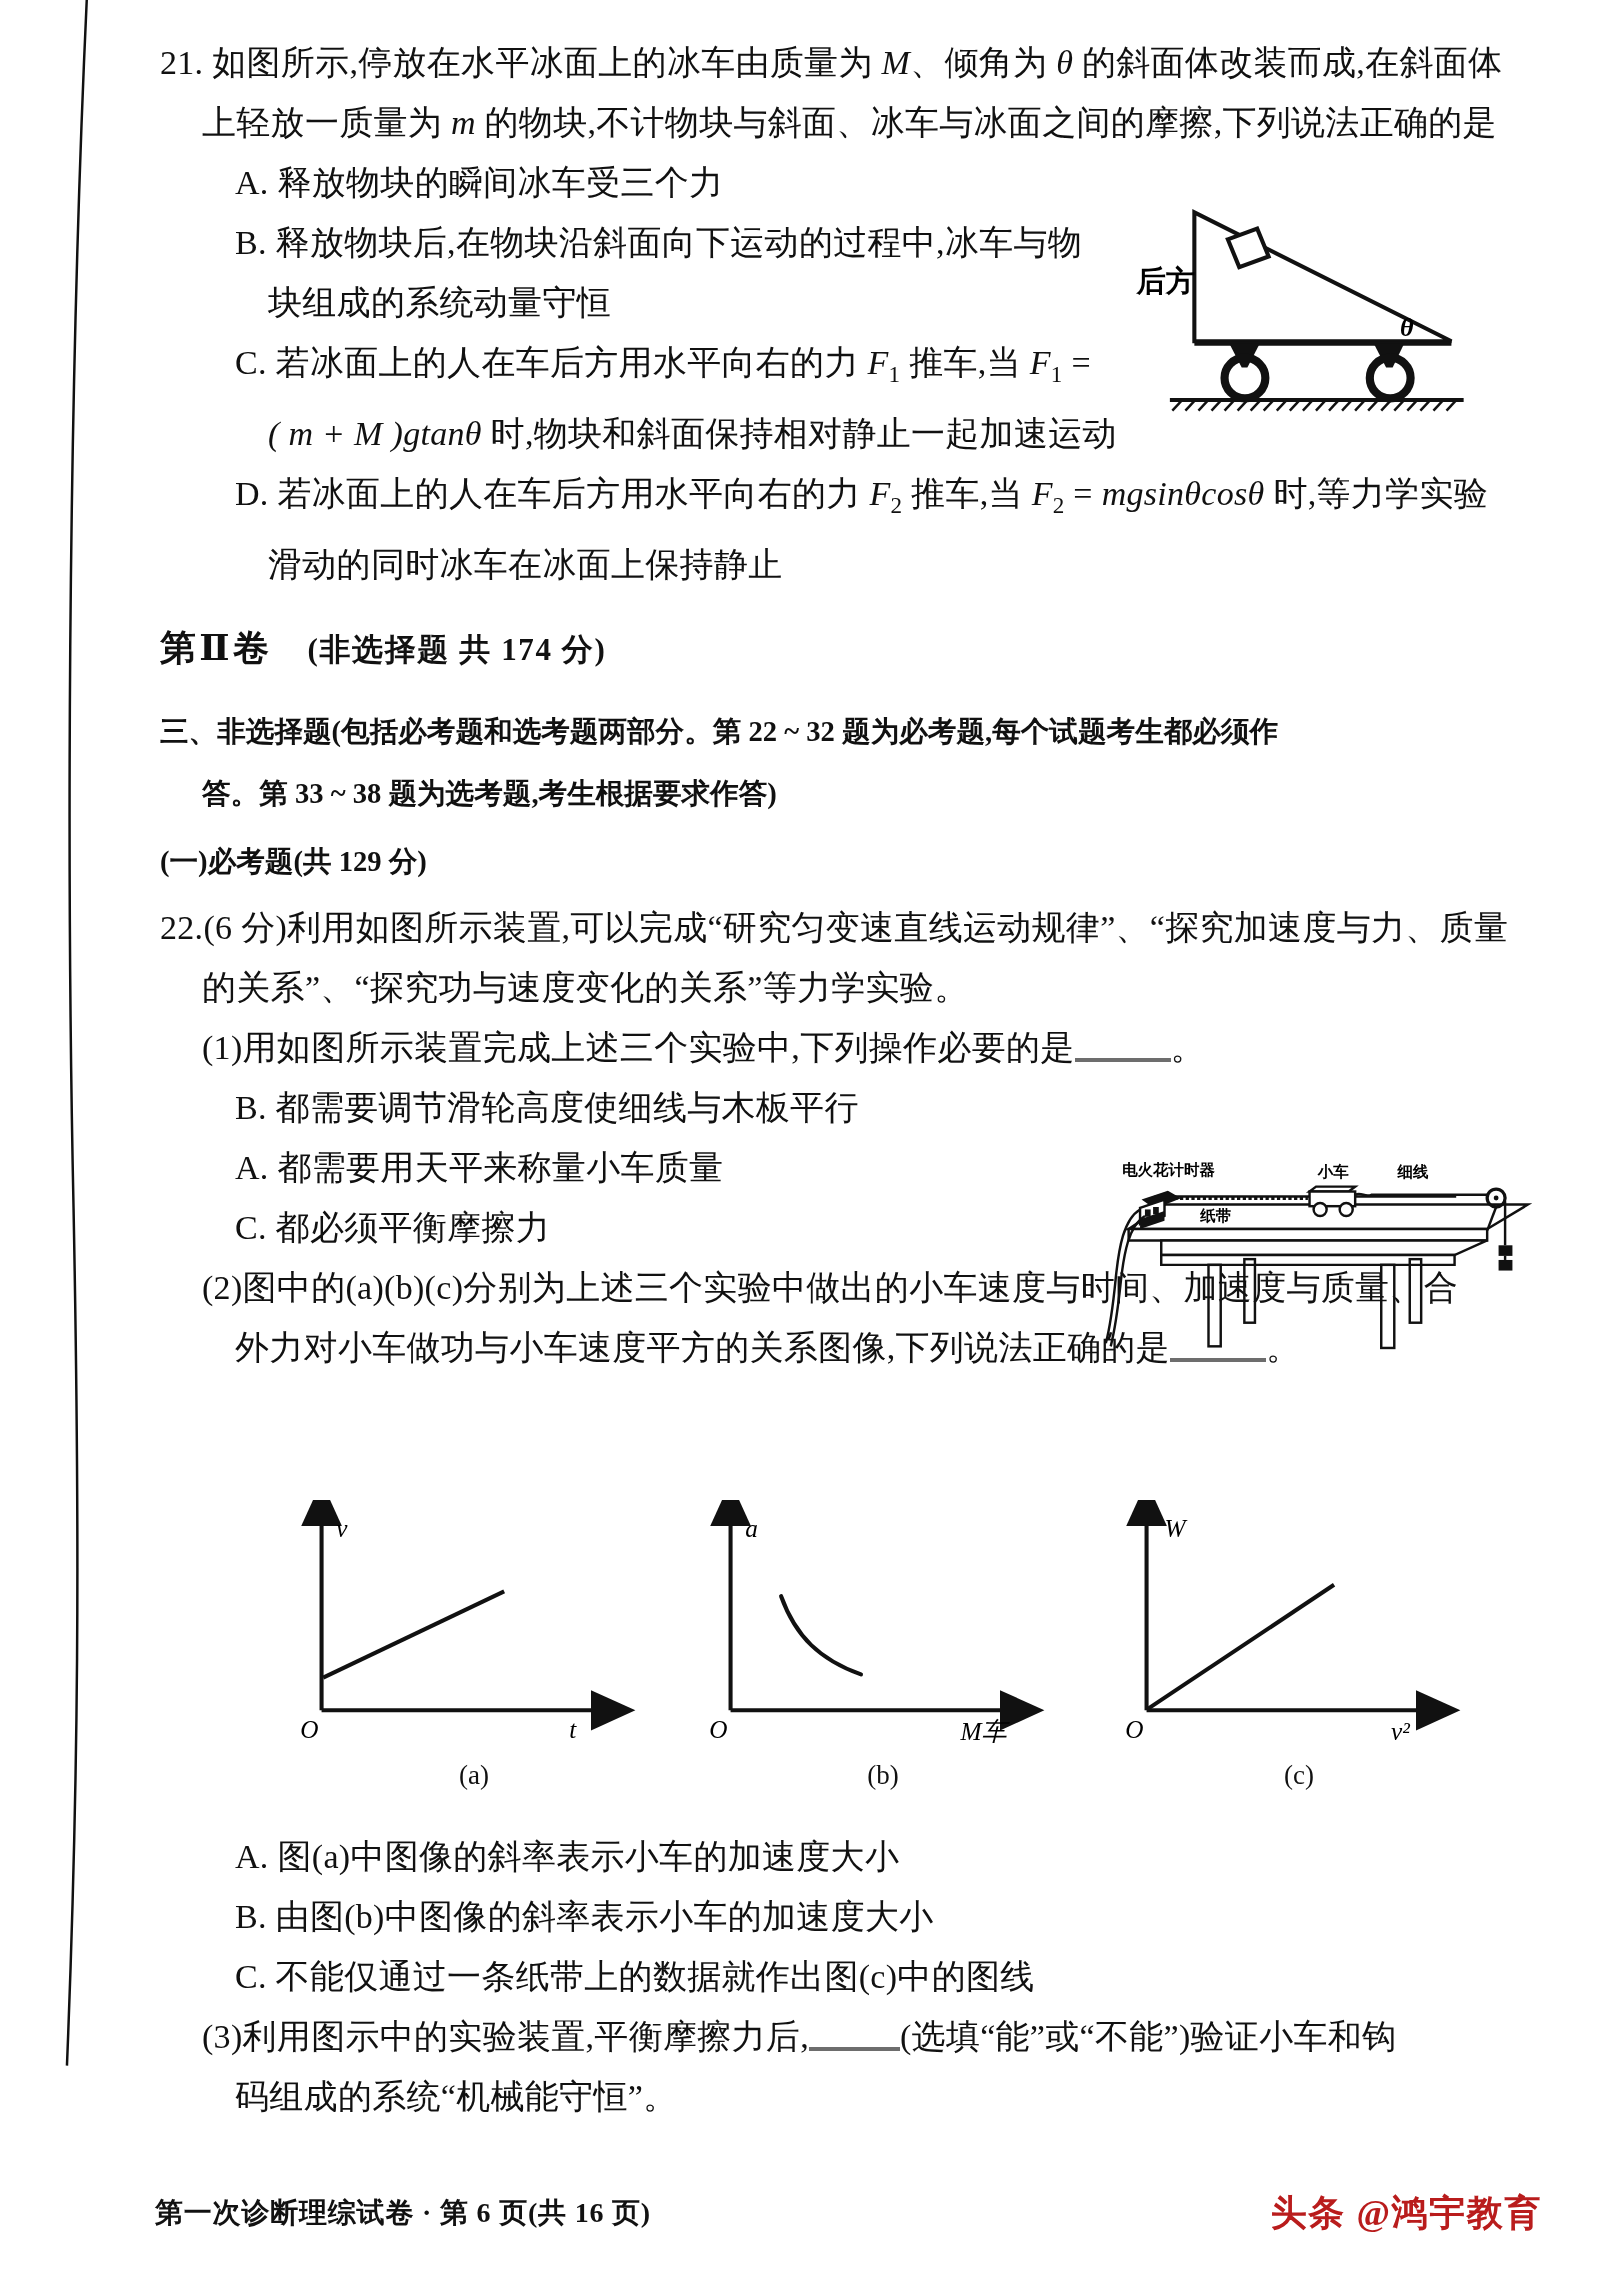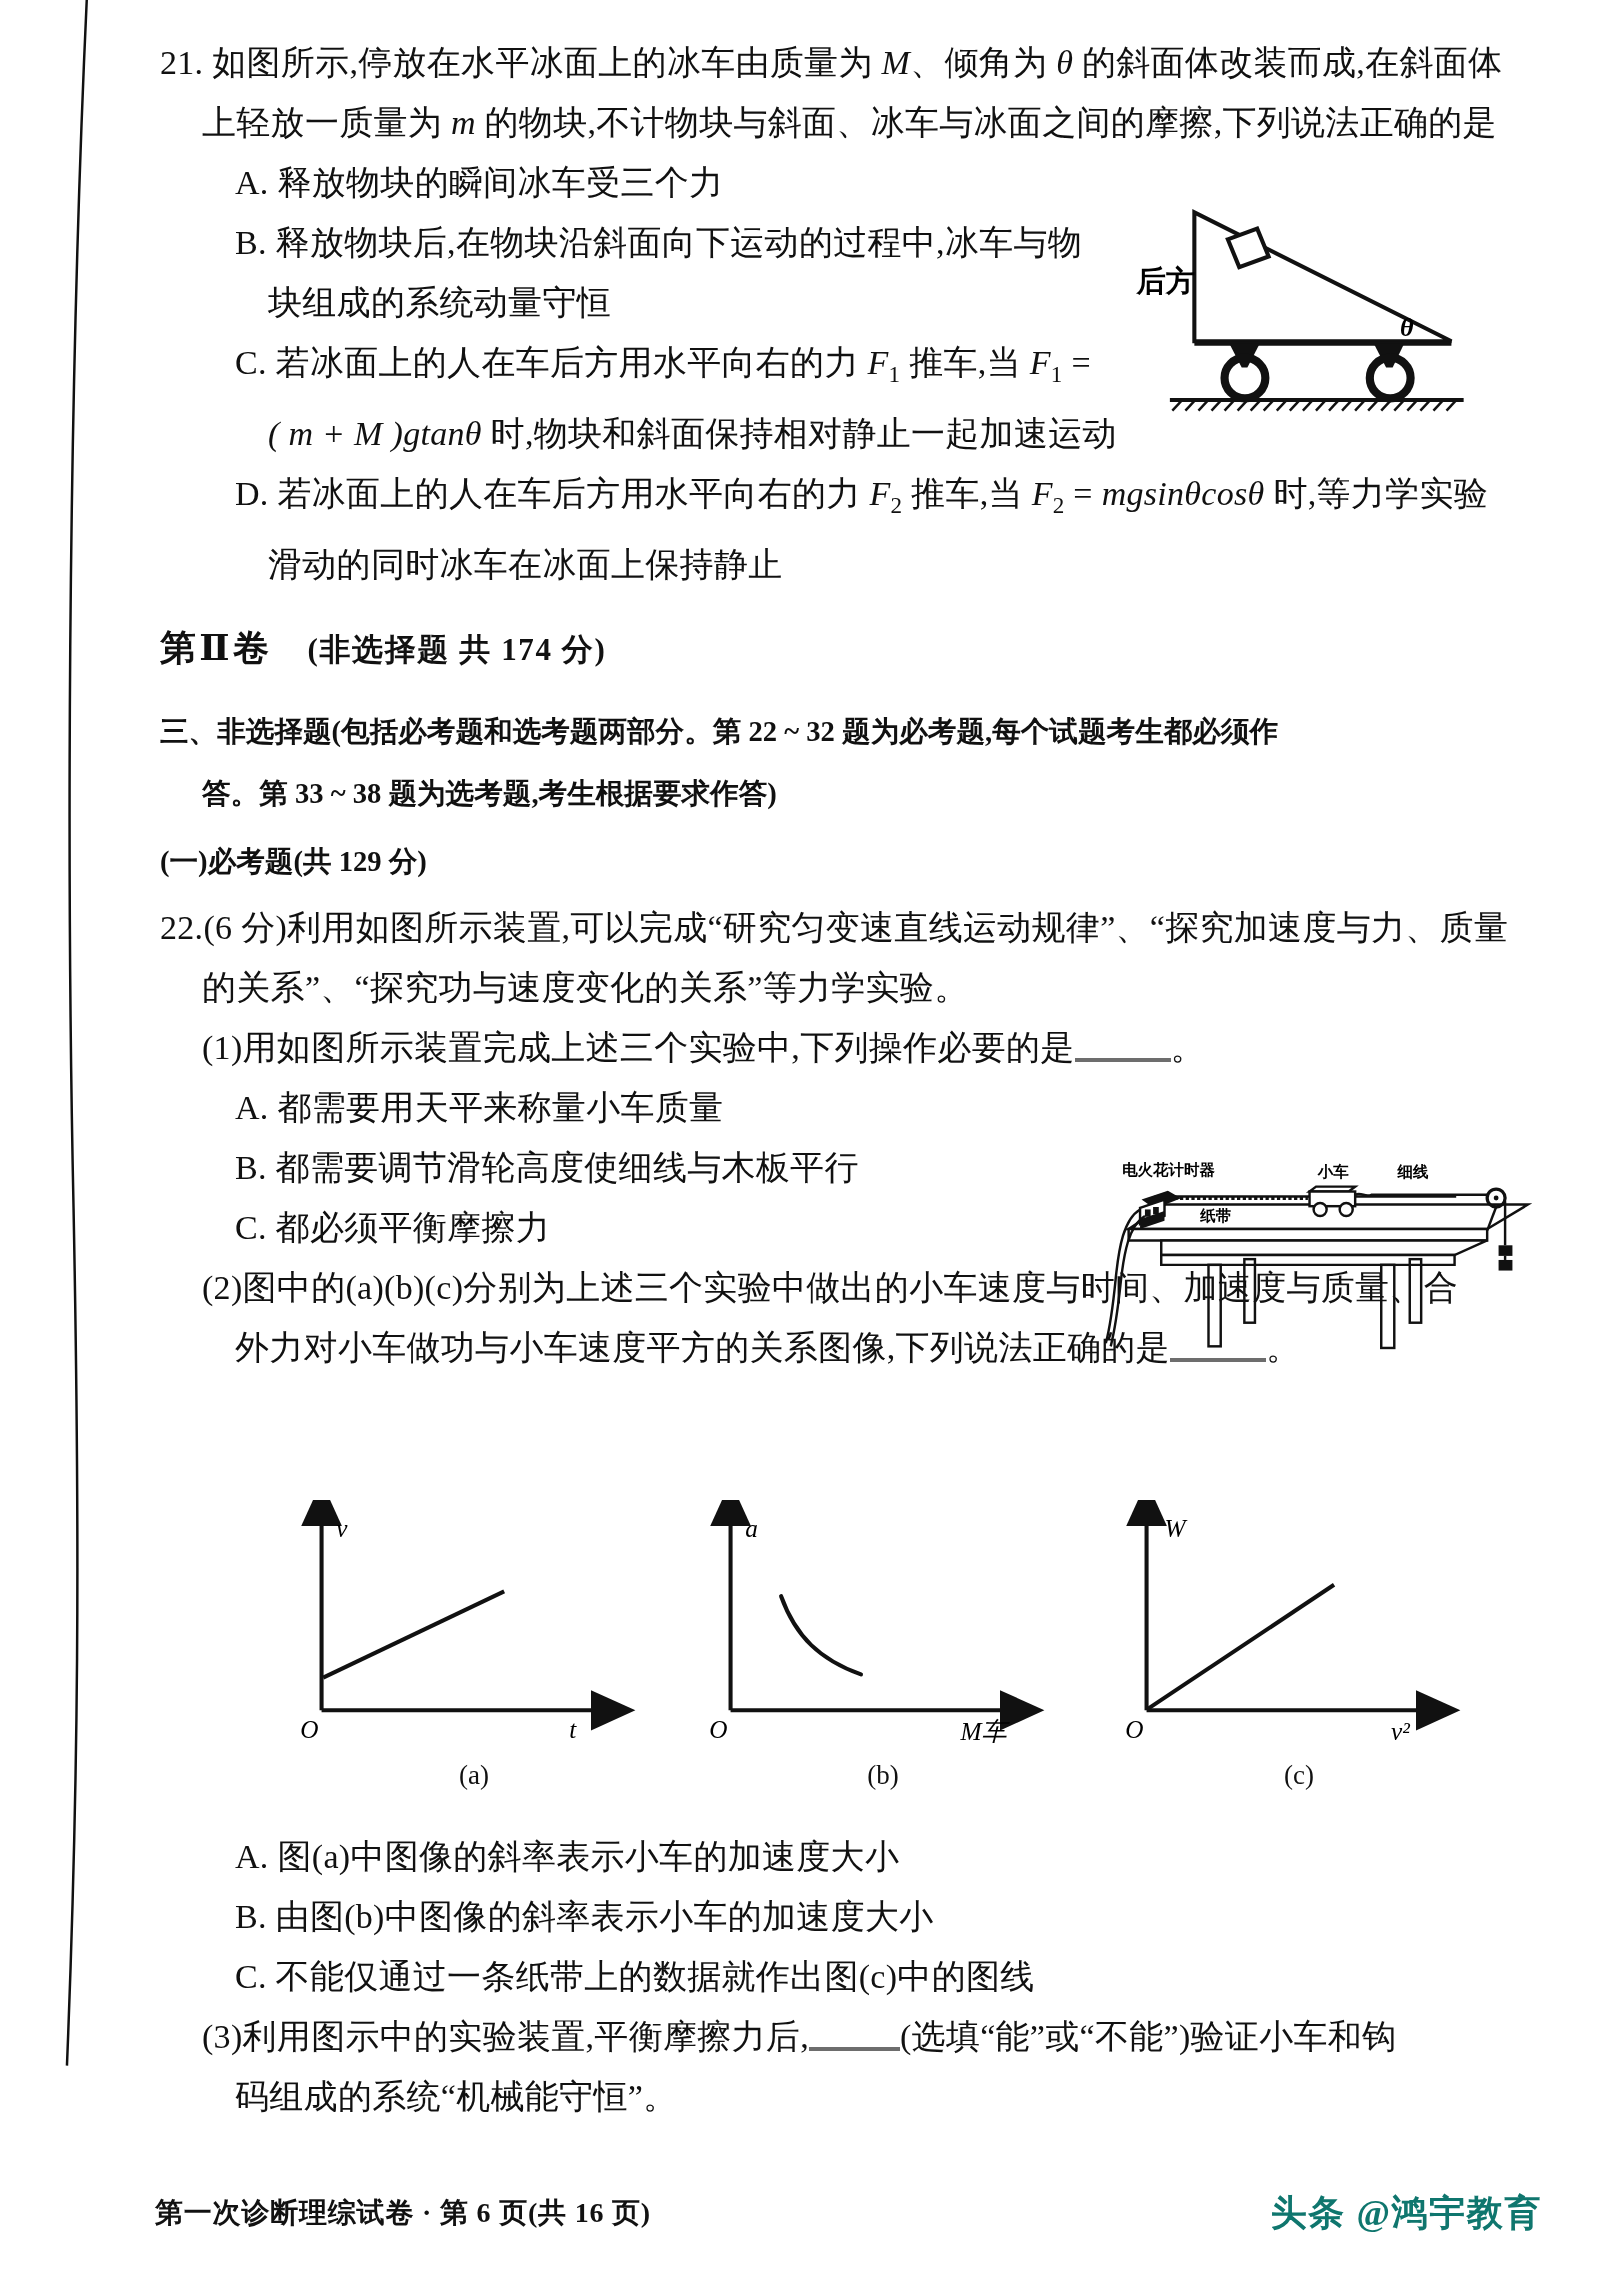--- a/index.html
+++ b/index.html
@@ -46,21 +46,21 @@
   .app-fig { position:absolute; left:1104px; top:1141px; width:473px; height:220px; }
 
   
   .graphs { position:absolute; left:160px; top:1500px; width:1388px; height:327px; }
   .graph { position:absolute; top:0; width:384px; height:327px; }
   .gcap { position:absolute; top:260px; width:384px; text-align:center; font-size:27px; }
 
   
   .footer { position:absolute; left:0; top:2194px; width:1620px; height:57px; }
   .footer-left { position:absolute; left:155px; top:0; font-size:28px; font-weight:bold; letter-spacing:0.8px; }
-  .footer-right { position:absolute; right:78px; top:-4.9px; font-size:36px; font-weight:bold; color:#0f766e; letter-spacing:1.6px; }
+  .footer-right { position:absolute; right:78px; top:-4.9px; font-size:36px; font-weight:bold; color:#b91c1c; letter-spacing:1.6px; }
 </style>
 </head>
 <body>
 
 <div class="page">
 
   <svg class="spine" viewBox="0 0 40 2784" preserveAspectRatio="none">
     <path d="M30 0 C 6 520, 6 1100, 14 1480 C 22 1900, 20 2180, 6 2530" stroke="#111" stroke-width="3" fill="none"></path>
   </svg>
 
@@ -121,26 +121,26 @@
       <div class="qline">
         <span>22.</span><span>(6 分)利用如图所示装置,可以完成“研究匀变速直线运动规律”、“探究加速度与力、质量</span>
       </div>
       <div class="qline indent1">的关系”、“探究功与速度变化的关系”等力学实验。</div>
 
       <div class="qline indent1">
         <span>(1)用如图所示装置完成上述三个实验中,下列操作必要的是</span><span class="blank"></span><span>。</span>
       </div>
 
       <div class="qline indent2">
+        <span>B.</span>
+        <span>都需要调节滑轮高度使细线与木板平行</span>
+      </div>
+      <div class="qline indent2">
         <span>A.</span>
         <span>都需要用天平来称量小车质量</span>
-      </div>
-      <div class="qline indent2">
-        <span>B.</span>
-        <span>都需要调节滑轮高度使细线与木板平行</span>
       </div>
       <div class="qline indent2">
         <span>C.</span>
         <span>都必须平衡摩擦力</span>
       </div>
 
       <div class="qline indent1">(2)图中的(a)(b)(c)分别为上述三个实验中做出的小车速度与时间、加速度与质量、合</div>
       <div class="qline indent2">
         <span>外力对小车做功与小车速度平方的关系图像,下列说法正确的是</span><span class="blank"></span><span>。</span>
       </div>

